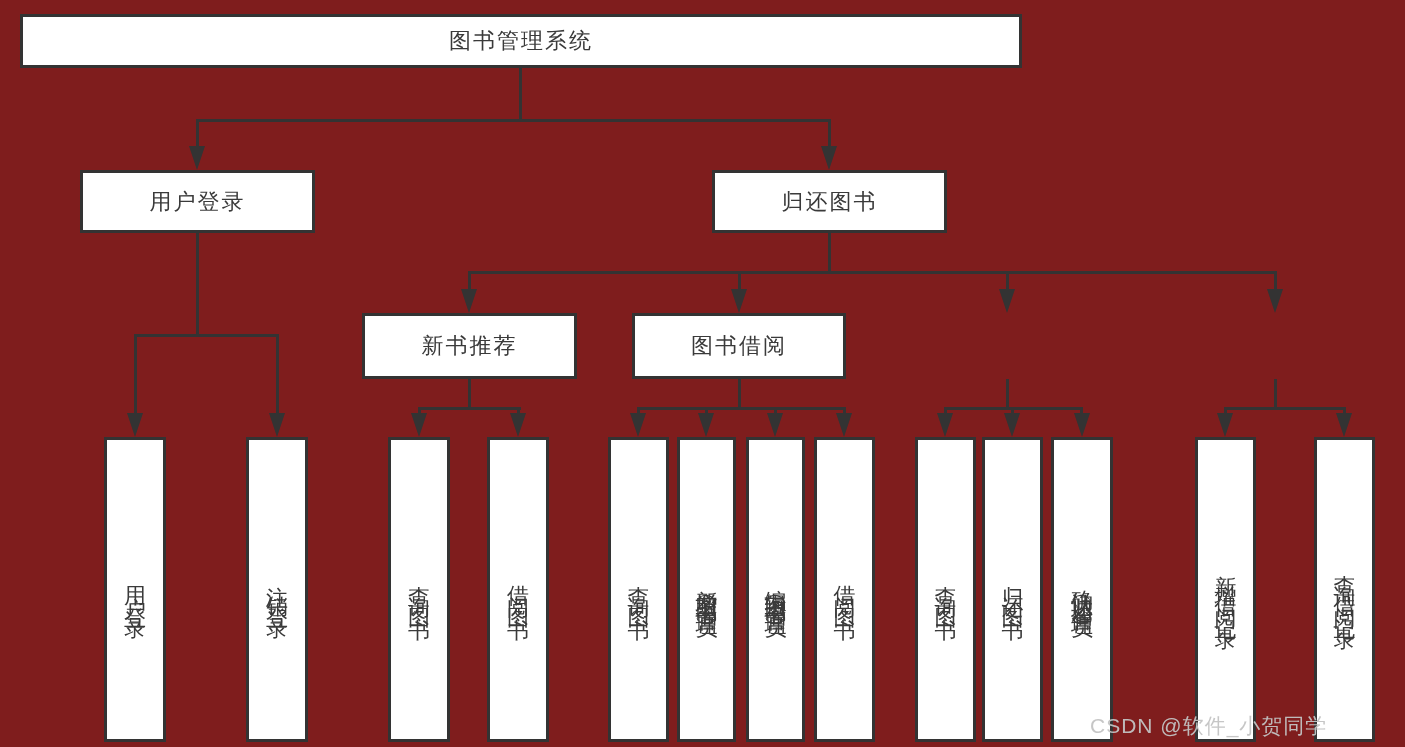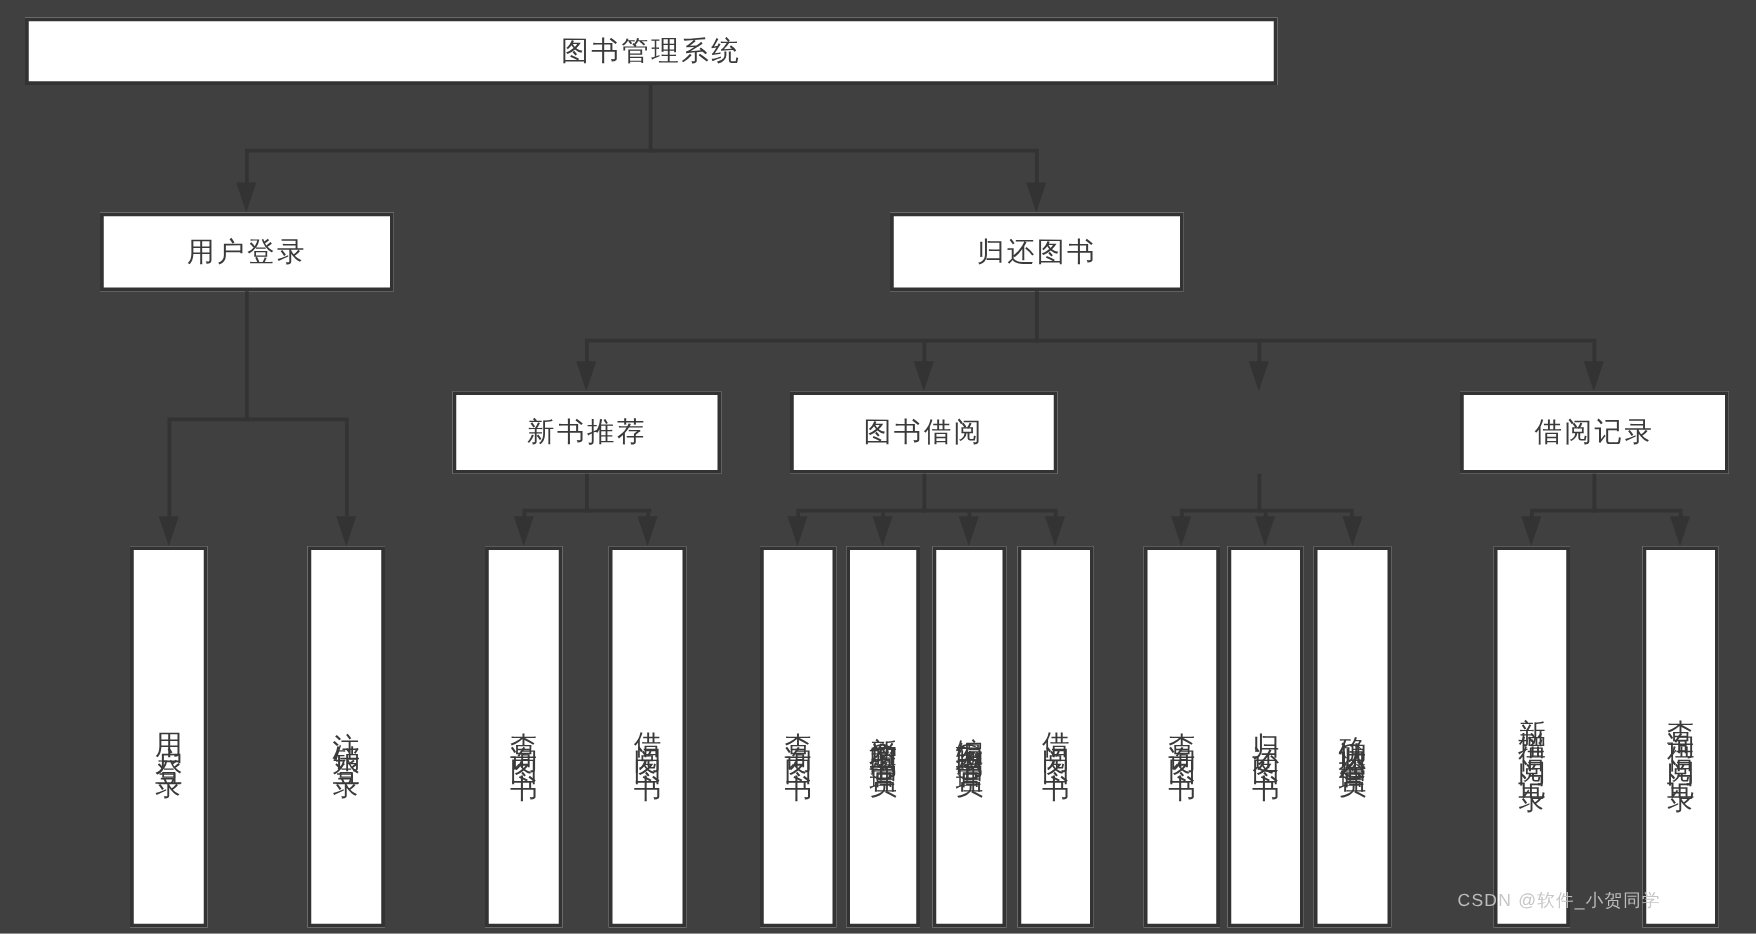--- a/index.html
+++ b/index.html
@@ -1,37 +1,37 @@
 <!DOCTYPE html>
 <html><head>
 <meta charset="utf-8">
 <style>
   html,body { margin:0; padding:0; background:#ffffff; }
   .canvas {
-    position:relative; width:1405px; height:747px; background:#404040;
+    position:relative; width:1405px; height:747px; background:#7f1d1d;
     font-family:"Liberation Sans", sans-serif; color:#3a3a3a; overflow:hidden;
   }
   .node {
     position:absolute; box-sizing:border-box; background:#ffffff;
     border:3px solid #333333; display:flex; align-items:center; justify-content:center;
   }
   .node .label { font-size:22px; letter-spacing:2px; white-space:nowrap; }
   .leaf .vtext {
     writing-mode:vertical-lr; text-orientation:mixed;
     font-size:22px; line-height:1.1; letter-spacing:11px; white-space:nowrap;
   }
   .leaf .vtext.dense { letter-spacing:4px; }
   .hline, .vline { position:absolute; background:#333333; }
   .arrow {
     position:absolute; width:0; height:0;
     border-left:8px solid transparent; border-right:8px solid transparent;
     border-top:24px solid #333333;
   }
   .watermark {
-    position:absolute; left:1166px; top:712px; font-size:14px;
+    position:absolute; left:1090px; top:712px; font-size:21px;
     color:rgba(195,195,195,0.95); letter-spacing:1px; white-space:nowrap; z-index:5;
   }
 </style>
 </head>
 <body>
 
 <div class="canvas">
 
   <div class="node" style="left:20px;top:14px;width:1002px;height:54px">
     <span class="label">图书管理系统</span>
@@ -73,23 +73,20 @@
     <div class="arrow" style="left:731px;top:289px"></div>
     <div class="arrow" style="left:999px;top:289px"></div>
     <div class="arrow" style="left:1267px;top:289px"></div>
   </div>
 
   <div class="node" style="left:632px;top:313px;width:214px;height:66px">
     <span class="label">图书借阅</span>
   </div>
   <div class="node" style="left:362px;top:313px;width:215px;height:66px">
     <span class="label">新书推荐</span>
-  </div>
-  <div class="node" style="left:1168px;top:313px;width:215px;height:66px">
-    <span class="label">借阅记录</span>
   </div>
 
   <div>
     <div class="vline" style="left:468px;top:379px;width:3px;height:31px"></div>
     <div class="hline" style="left:418px;top:407px;width:103px;height:3px"></div>
     <div class="vline" style="left:418px;top:410px;width:3px;height:4px"></div>
     <div class="vline" style="left:517px;top:410px;width:3px;height:4px"></div>
     <div class="arrow" style="left:411px;top:413px"></div>
     <div class="arrow" style="left:510px;top:413px"></div>
   </div>

